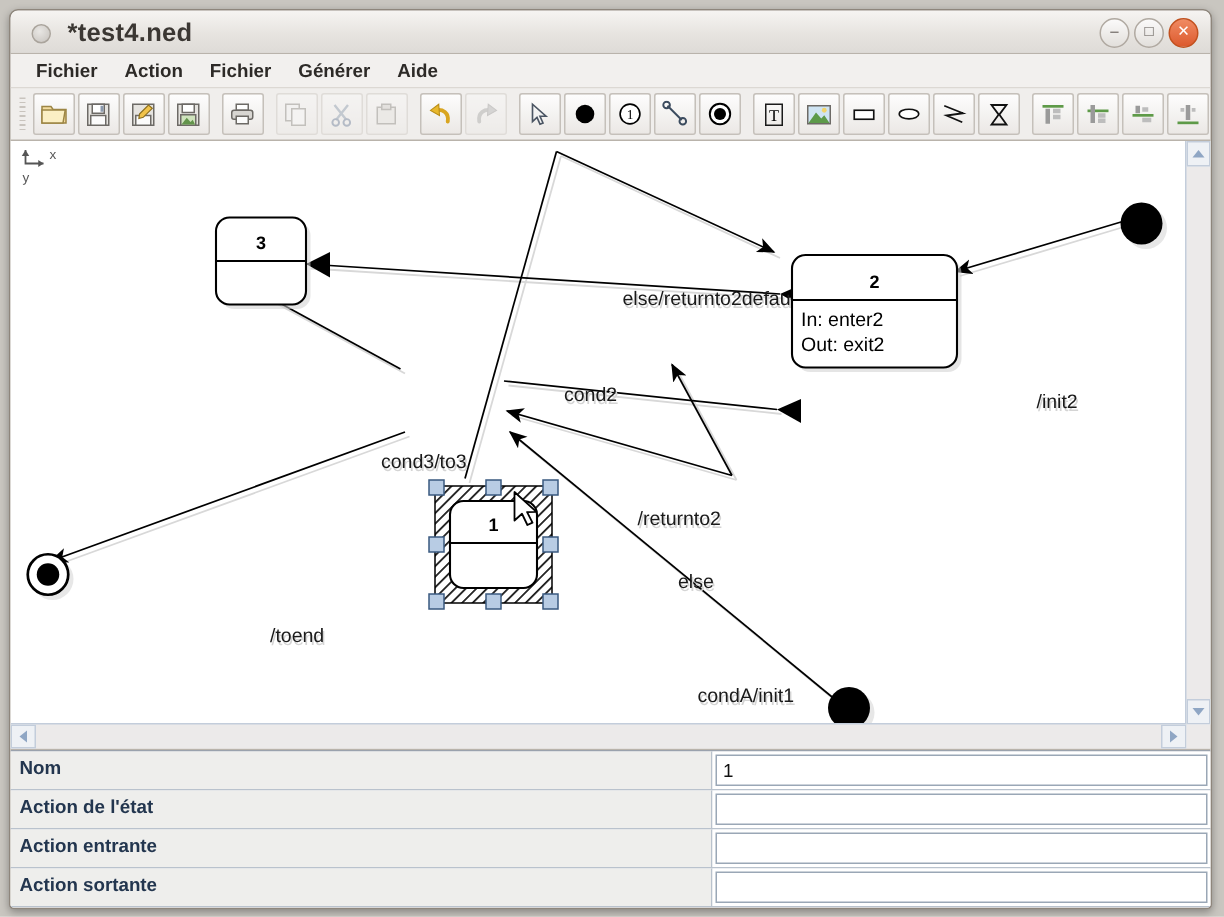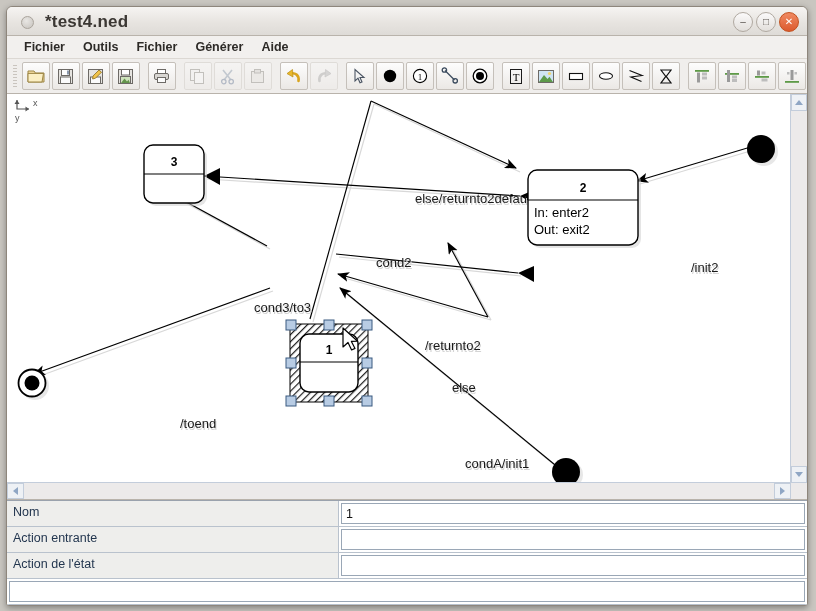--- a/index.html
+++ b/index.html
@@ -75,21 +75,21 @@
   .sb-right{right:0;top:0;width:15px;height:14px;}
   .tri{width:0;height:0;}
   .tri-u{border-left:4px solid transparent;border-right:4px solid transparent;border-bottom:5px solid #8fa6c4;}
   .tri-d{border-left:4px solid transparent;border-right:4px solid transparent;border-top:5px solid #8fa6c4;}
   .tri-l{border-top:4px solid transparent;border-bottom:4px solid transparent;border-right:5px solid #8fa6c4;}
   .tri-r{border-top:4px solid transparent;border-bottom:4px solid transparent;border-left:5px solid #8fa6c4;}
 
   
   .proptable{position:relative;height:118px;background:#fff;border-top:1px solid #9aa2ad;}
   .prow{display:flex;height:25px;border-bottom:1px solid #b9c2cd;}
-  .pname{width:332px;box-sizing:border-box;padding:4px 6px;font-size:12.5px;font-weight:normal;color:#23364f;
+  .pname{width:468px;box-sizing:border-box;padding:4px 6px;font-size:12.5px;font-weight:bold;color:#23364f;
          background:#eeeeec;border-right:1px solid #b9c2cd;}
   .pvalwrap{flex:1;display:flex;align-items:center;padding:1px 2px;background:#fff;}
   .pval{flex:1;height:21px;box-sizing:border-box;border:1px solid #9aa7b6;background:#fff;
         font-size:12.5px;color:#111;padding:2px 4px;font-family:"Liberation Sans",sans-serif;}
 
   svg.diagram{position:absolute;left:0;top:0;}
   text.lbl{font-family:"Liberation Sans",sans-serif;font-size:13px;fill:#1a1a1a;}
   text.shadow{fill:#d4d4d4;}
   text.sname{font-family:"Liberation Sans",sans-serif;font-size:12px;font-weight:bold;fill:#000;}
   text.sact{font-family:"Liberation Sans",sans-serif;font-size:13px;fill:#000;}
@@ -104,21 +104,21 @@
     <div class="title-text">*test4.ned</div>
     <div class="win-btns">
       <div class="wb">–</div>
       <div class="wb">□</div>
       <div class="wb close">✕</div>
     </div>
   </div>
 
   <div class="menubar">
     <div class="menu-item">Fichier</div>
-    <div class="menu-item">Outils</div>
+    <div class="menu-item">Action</div>
     <div class="menu-item">Fichier</div>
     <div class="menu-item">Générer</div>
     <div class="menu-item">Aide</div>
   </div>
 
   <div class="toolbar">
     <div class="grip"></div>
 
     <div class="tb-group">
       <div class="tbtn">
@@ -470,33 +470,34 @@
   <div class="proptable">
 
     <div class="prow">
       <div class="pname">Nom</div>
       <div class="pvalwrap">
         <input class="pval" type="text" value="1" style="">
       </div>
     </div>
 
     <div class="prow">
+      <div class="pname">Action de l'état</div>
+      <div class="pvalwrap">
+        <input class="pval" type="text" value="" style="">
+      </div>
+    </div>
+
+    <div class="prow">
       <div class="pname">Action entrante</div>
       <div class="pvalwrap">
         <input class="pval" type="text" value="" style="">
       </div>
     </div>
 
     <div class="prow">
-      <div class="pname">Action de l'état</div>
+      <div class="pname">Action sortante</div>
       <div class="pvalwrap">
         <input class="pval" type="text" value="" style="">
       </div>
     </div>
 
-    <div class="prow">
-      <div class="pvalwrap">
-        <input class="pval" type="text" value="" style="">
-      </div>
-    </div>
-
   </div>
 </div>
 
 </body></html>

